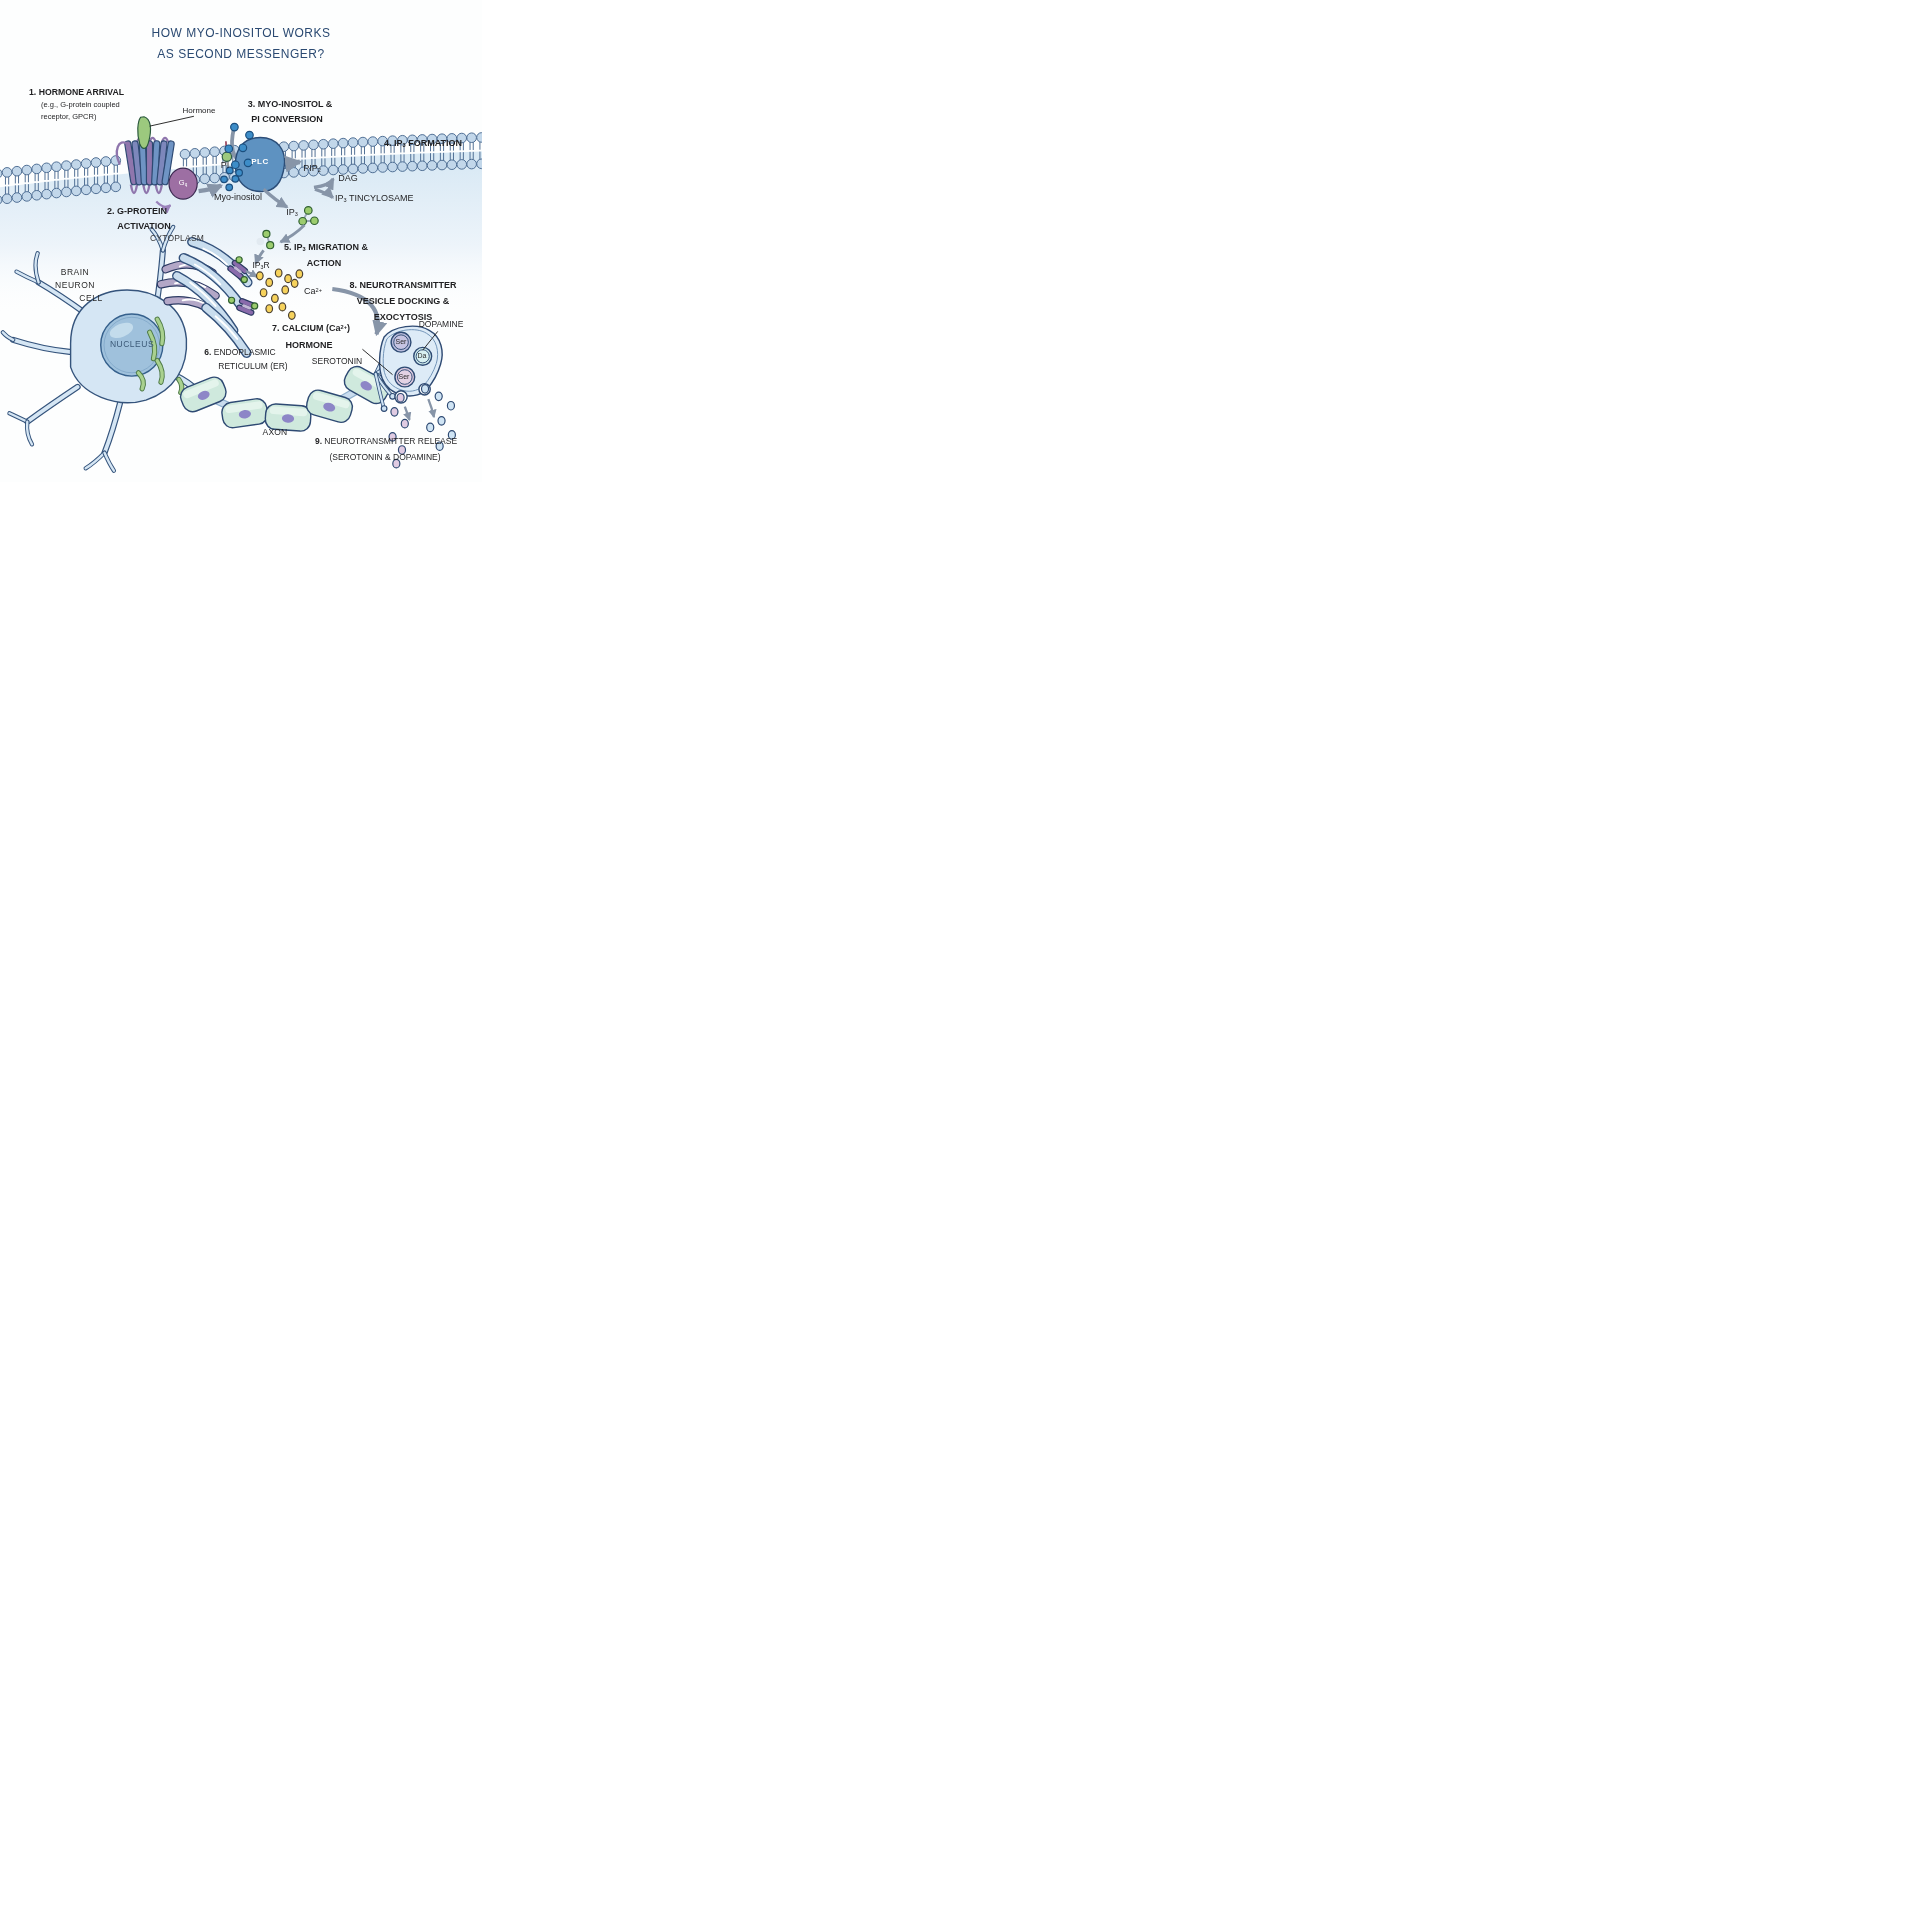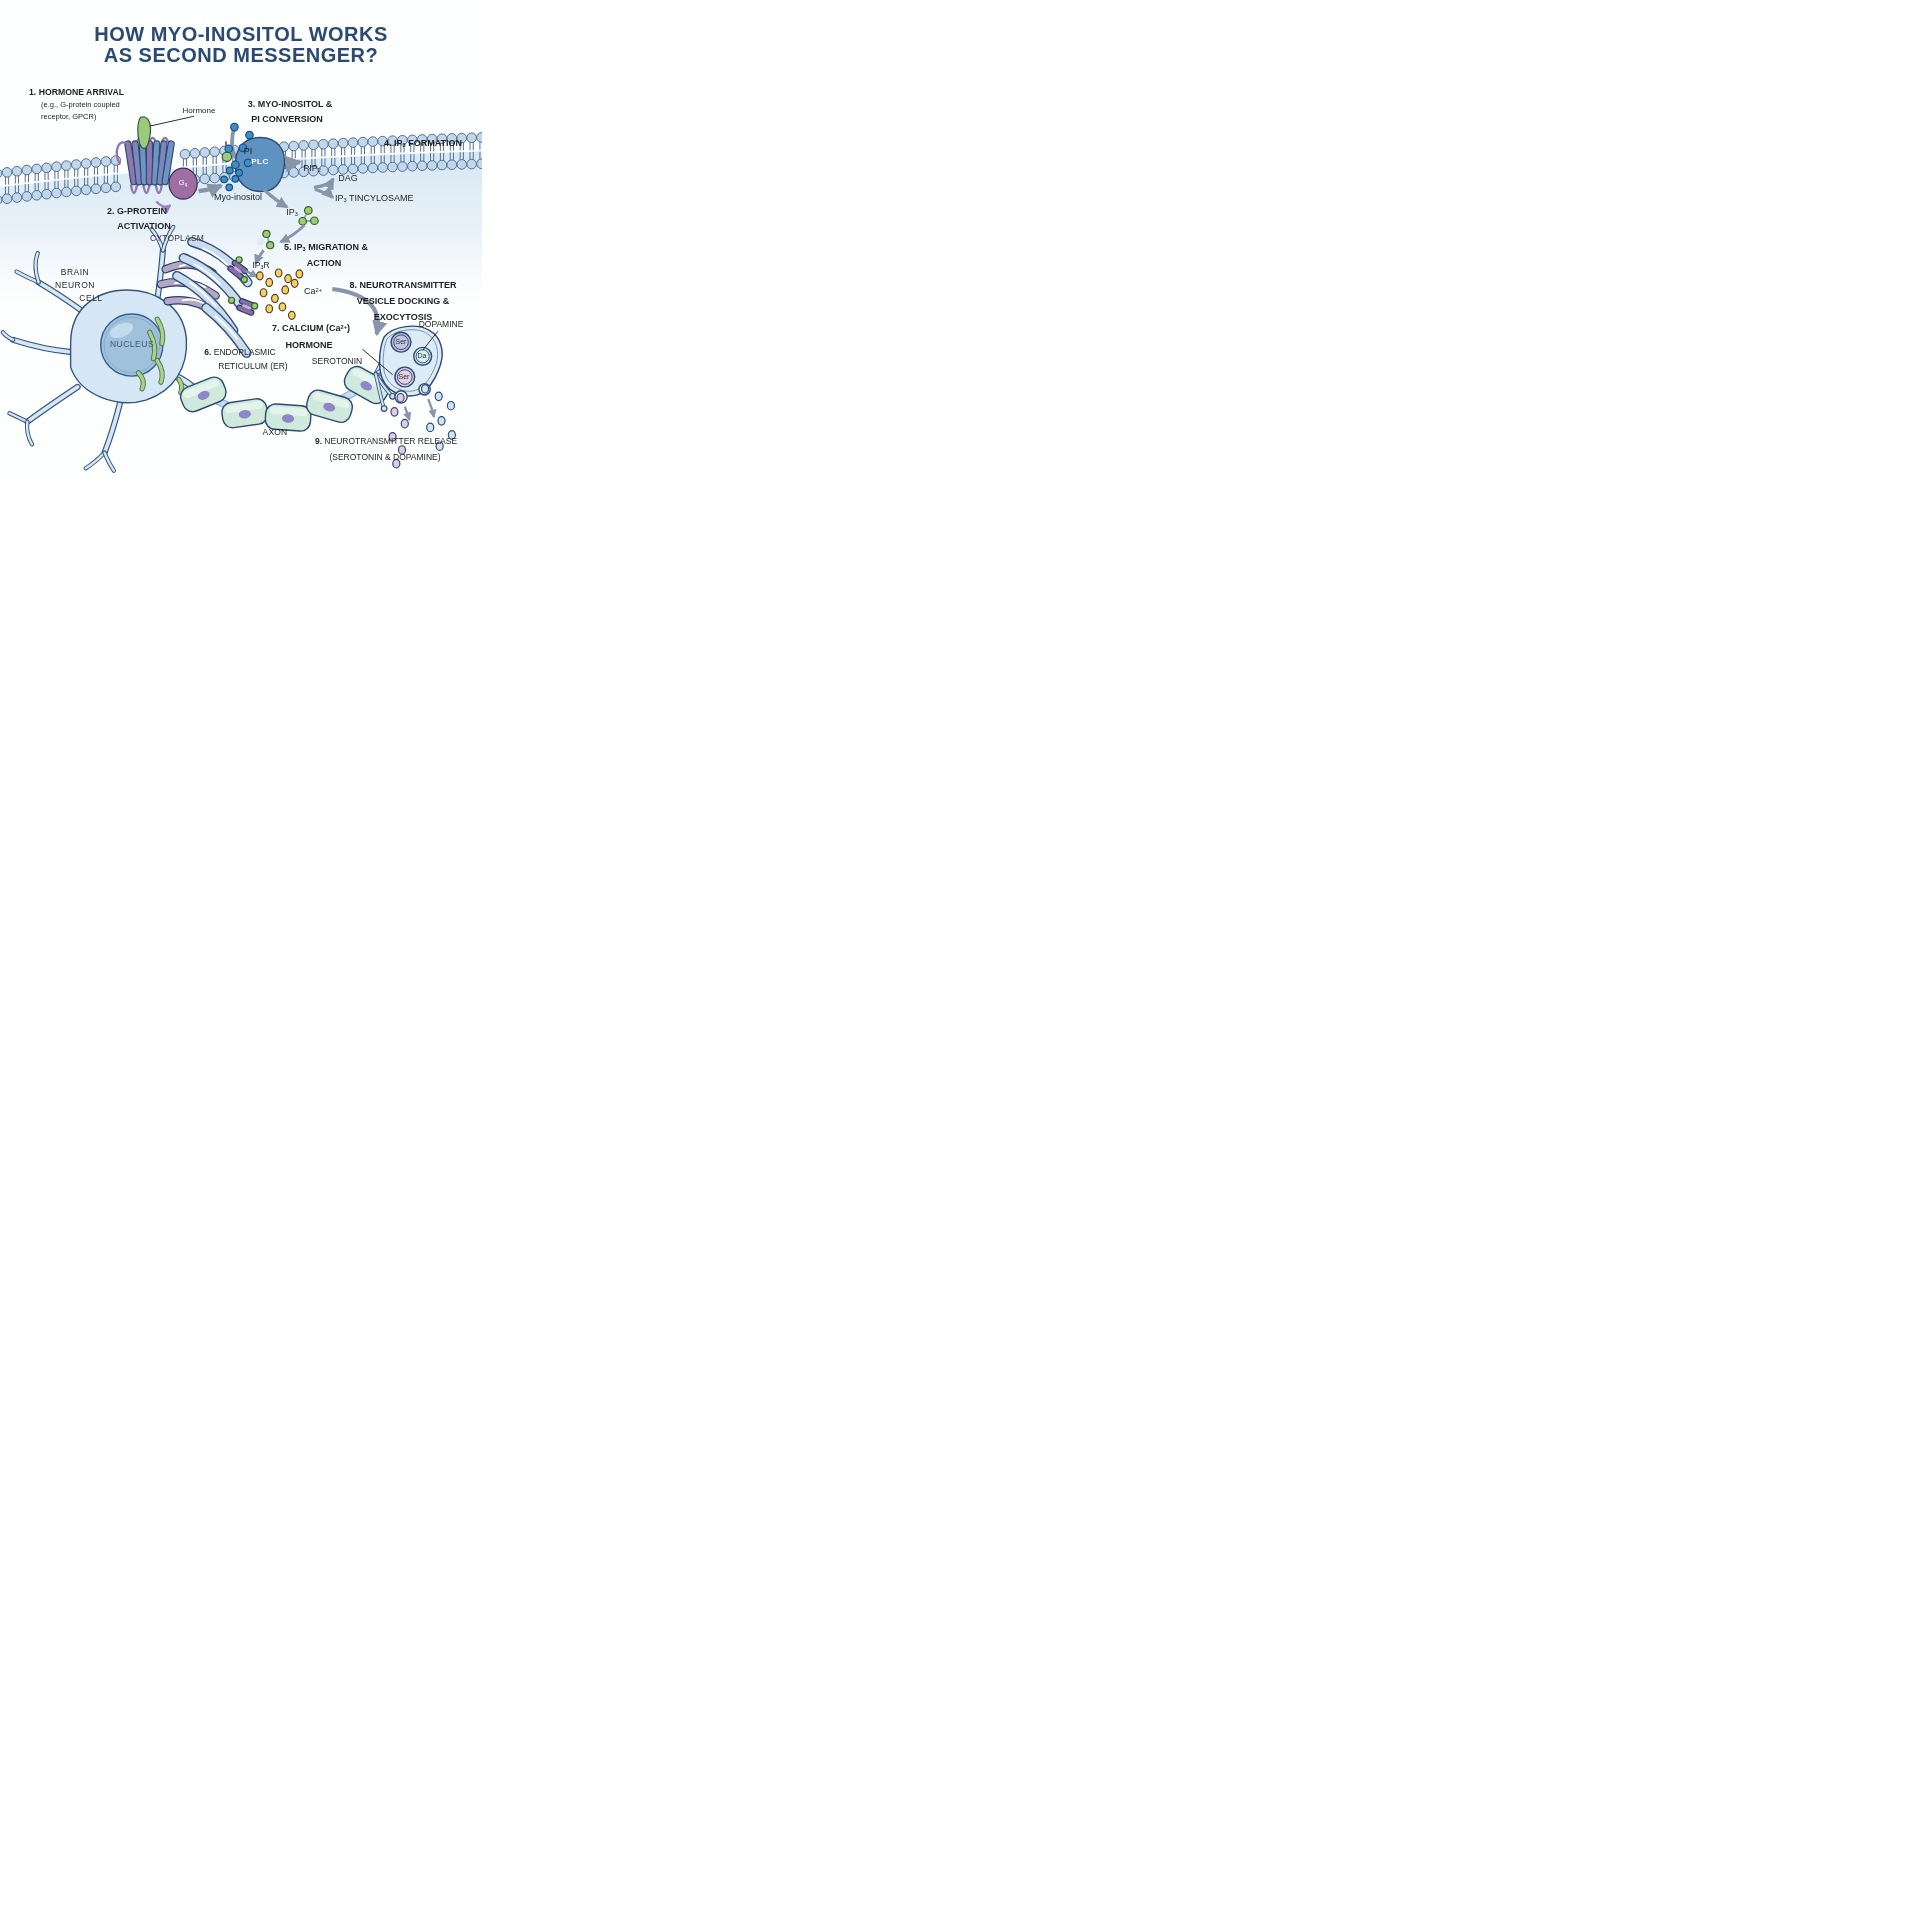--- a/index.html
+++ b/index.html
@@ -3,21 +3,21 @@
 <meta charset="utf-8">
 <style>
   html,body{margin:0;padding:0;background:#ffffff;}
   .stage{position:relative;width:482px;height:482px;overflow:hidden;background:#fdfefe;
          font-family:"Liberation Sans", sans-serif;}
   svg{position:absolute;left:0;top:0;}
   .lbl{position:absolute;transform:translate(-50%,-50%);white-space:nowrap;color:#1f1f21;
        font-family:"Liberation Sans", sans-serif;line-height:1.1;}
   .lbl.left{transform:translate(0,-50%);}
   .b{font-weight:700;}
-  .title{font-weight:700;color:#2b4a72;font-size:20px;letter-spacing:0.5px;}
+  .title{font-weight:400;color:#2b4a72;font-size:12px;letter-spacing:0.5px;}
   .s18{font-size:8.5px;} .s17{font-size:8px;} .s19{font-size:9px;} .s16{font-size:7.5px;}
   .white{color:#ffffff;}
   .nuc{color:#3c5a78;letter-spacing:0.5px;}
   .sb{font-size:0.62em;position:relative;bottom:-0.25em;}
   .sp{font-size:0.62em;position:relative;top:-0.45em;}
 </style>
 </head>
 <body>
 
 <div class="stage">
@@ -595,21 +595,21 @@
 <div class="lbl s17" style="left:199px;top:111px;">Hormone</div>
 
 <div class="lbl b s19" style="left:290px;top:105px;">3. MYO-INOSITOL &amp;</div>
 <div class="lbl b s19" style="left:287px;top:120px;">PI CONVERSION</div>
 
 <div class="lbl b s19" style="left:423px;top:144px;"><span>4. IP</span><span class="sb">3</span><span> FORMATION</span></div>
 
 <div class="lbl b s19" style="left:137px;top:212px;">2. G-PROTEIN</div>
 <div class="lbl b s19" style="left:144px;top:227px;">ACTIVATION</div>
 
-<div class="lbl s19" style="left:225px;top:152px;padding-left:46px;">PI</div>
+<div class="lbl s19" style="left:225px;top:166px;">PI</div>
 <div class="lbl s17 white" style="left:260px;top:162px;font-weight:700;letter-spacing:0.5px;">PLC</div>
 <div class="lbl s19" style="left:238px;top:198px;">Myo-inositol</div>
 
 <div class="lbl s19" style="left:312px;top:169px;"><span>PIP</span><span class="sb">2</span></div>
 <div class="lbl s19" style="left:348px;top:179px;">DAG</div>
 <div class="lbl left s19" style="left:335px;top:199px;"><span>IP</span><span class="sb">3</span><span> TINCYLOSAME</span></div>
 <div class="lbl s19" style="left:292px;top:213px;"><span>IP</span><span class="sb">3</span></div>
 
 <div class="lbl s18" style="left:177px;top:239px;color:#38383a;letter-spacing:0.2px;">CYTOPLASM</div>
 

